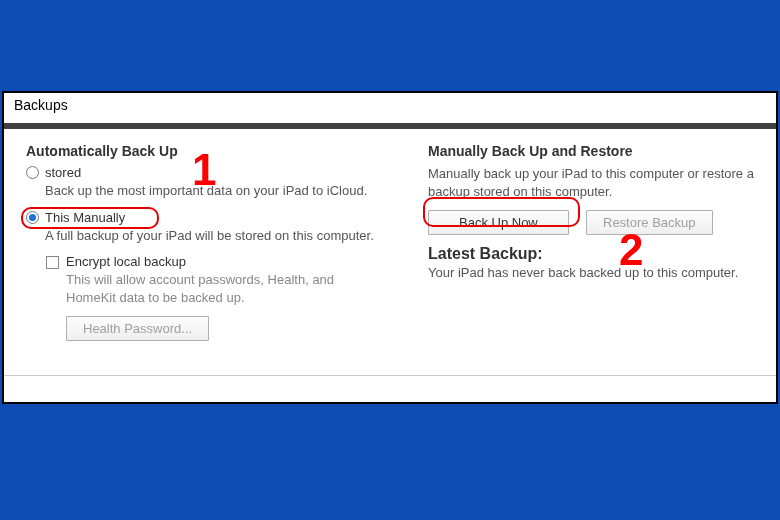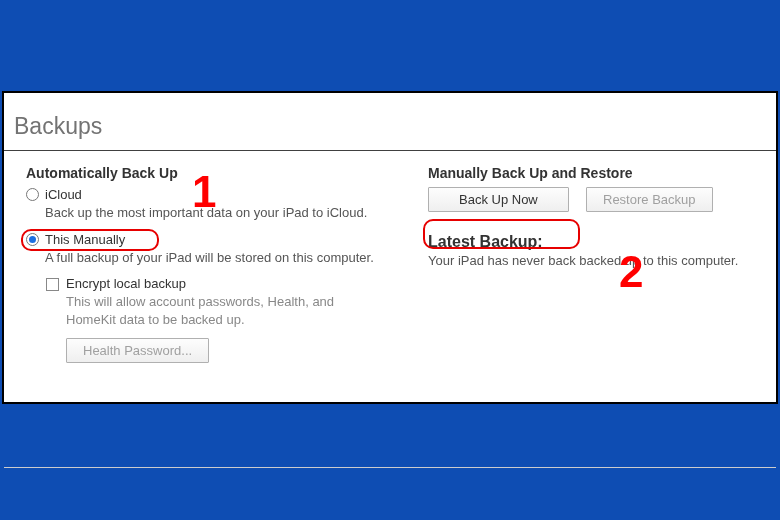--- a/index.html
+++ b/index.html
@@ -15,31 +15,31 @@
 .panel {
   position: absolute;
   left: 2px;
   top: 91px;
   width: 776px;
   height: 313px;
   background: #fff;
   border: 2px solid #000;
 }
 .title {
-  font-size: 23px;
-  color: #737373;
-  padding: 20px 10px 10px 10px;
+  font-size: 14px;
+  color: #000000;
+  padding: 4px 10px 10px 10px;
 }
 .content {
-  border-top: 1px solid #404040;
+  border-top: 6px solid #404040;
   border-bottom: 1px solid #ccc;
   padding: 14px 14px 14px 22px;
   display: flex;
   position: relative;
-  height: 318px;
+  height: 253px;
 }
 .col-left { width: 398px; padding-right: 10px; }
 .col-right { flex: 1; padding-left: 4px; }
 .heading { font-weight: 600; font-size: 14px; margin-bottom: 6px; }
 .radio-row { display: flex; align-items: center; margin-top: 2px; }
 .radio-row.sel { position: relative; }
 .radio {
   width: 13px; height: 13px; border: 1px solid #777; border-radius: 50%;
   margin-right: 6px; display: inline-flex; align-items: center; justify-content: center;
   background: #fff;
@@ -54,21 +54,21 @@
 .chk-row { display: flex; align-items: flex-end; margin-top: 6px; margin-left: 20px; }
 .chk {
   width: 13px; height: 13px; border: 1px solid #888; margin-right: 7px; background: #fff;
 }
 .btn {
   display: inline-block; padding: 4px 16px; border: 1px solid #b0b0b0;
   background: linear-gradient(#fdfdfd,#efefef); color: #555; font-size: 13px;
   border-radius: 1px; cursor: pointer;
 }
 .btn.disabled { color: #a0a0a0; }
-.btn-row { margin-top: 6px; margin-bottom: 21px; }
+.btn-row { margin-top: 6px; margin-bottom: 10px; }
 .desc { font-size: 13px; color: #555; line-height: 1.35; margin-bottom: 10px; }
 .latest-h { font-weight: 600; font-size: 16px; margin-top: 10px; }
 .latest-t { font-size: 13px; color: #555; margin-top: 2px; }
 .hl1 {
   position: absolute; border: 2px solid #e70000; border-radius: 10px;
   width: 138px; height: 22px; left: 17px; top: 78px; pointer-events: none;
 }
 .hl2 {
   position: absolute; border: 2px solid #e70000; border-radius: 10px;
   width: 157px; height: 30px; left: 419px; top: 68px; pointer-events: none;
@@ -86,21 +86,21 @@
 
 <div class="panel">
   <div class="title">Backups</div>
   <div class="content">
 
     <div class="col-left">
       <div class="heading">Automatically Back Up</div>
 
       <div class="radio-row">
         <span class="radio"></span>
-        <span>iCloud</span>
+        <span>stored</span>
       </div>
       <div class="sub">Back up the most important data on your iPad to iCloud.</div>
 
       <div class="radio-row sel">
         <span class="radio inner"></span>
         <span>This Manually</span>
       </div>
       <div class="sub">A full backup of your iPad will be stored on this computer.</div>
 
       <div class="chk-row">
@@ -109,20 +109,21 @@
       </div>
       <div class="sub small">This will allow account passwords, Health, and HomeKit data to be backed up.</div>
 
       <div class="change-row">
         <span class="btn disabled">Health Password...</span>
       </div>
     </div>
 
     <div class="col-right">
       <div class="heading">Manually Back Up and Restore</div>
+      <div class="desc">Manually back up your iPad to this computer or restore a backup stored on this computer.</div>
       <div class="btn-row">
         <span class="btn" style="padding:4px 30px; color:#333;">Back Up Now</span>
         <span style="display:inline-block; width:10px;"></span>
         <span class="btn disabled">Restore Backup</span>
       </div>
       <div class="latest-h">Latest Backup:</div>
       <div class="latest-t">Your iPad has never back backed up to this computer.</div>
     </div>
 
     <div class="hl1"></div>

